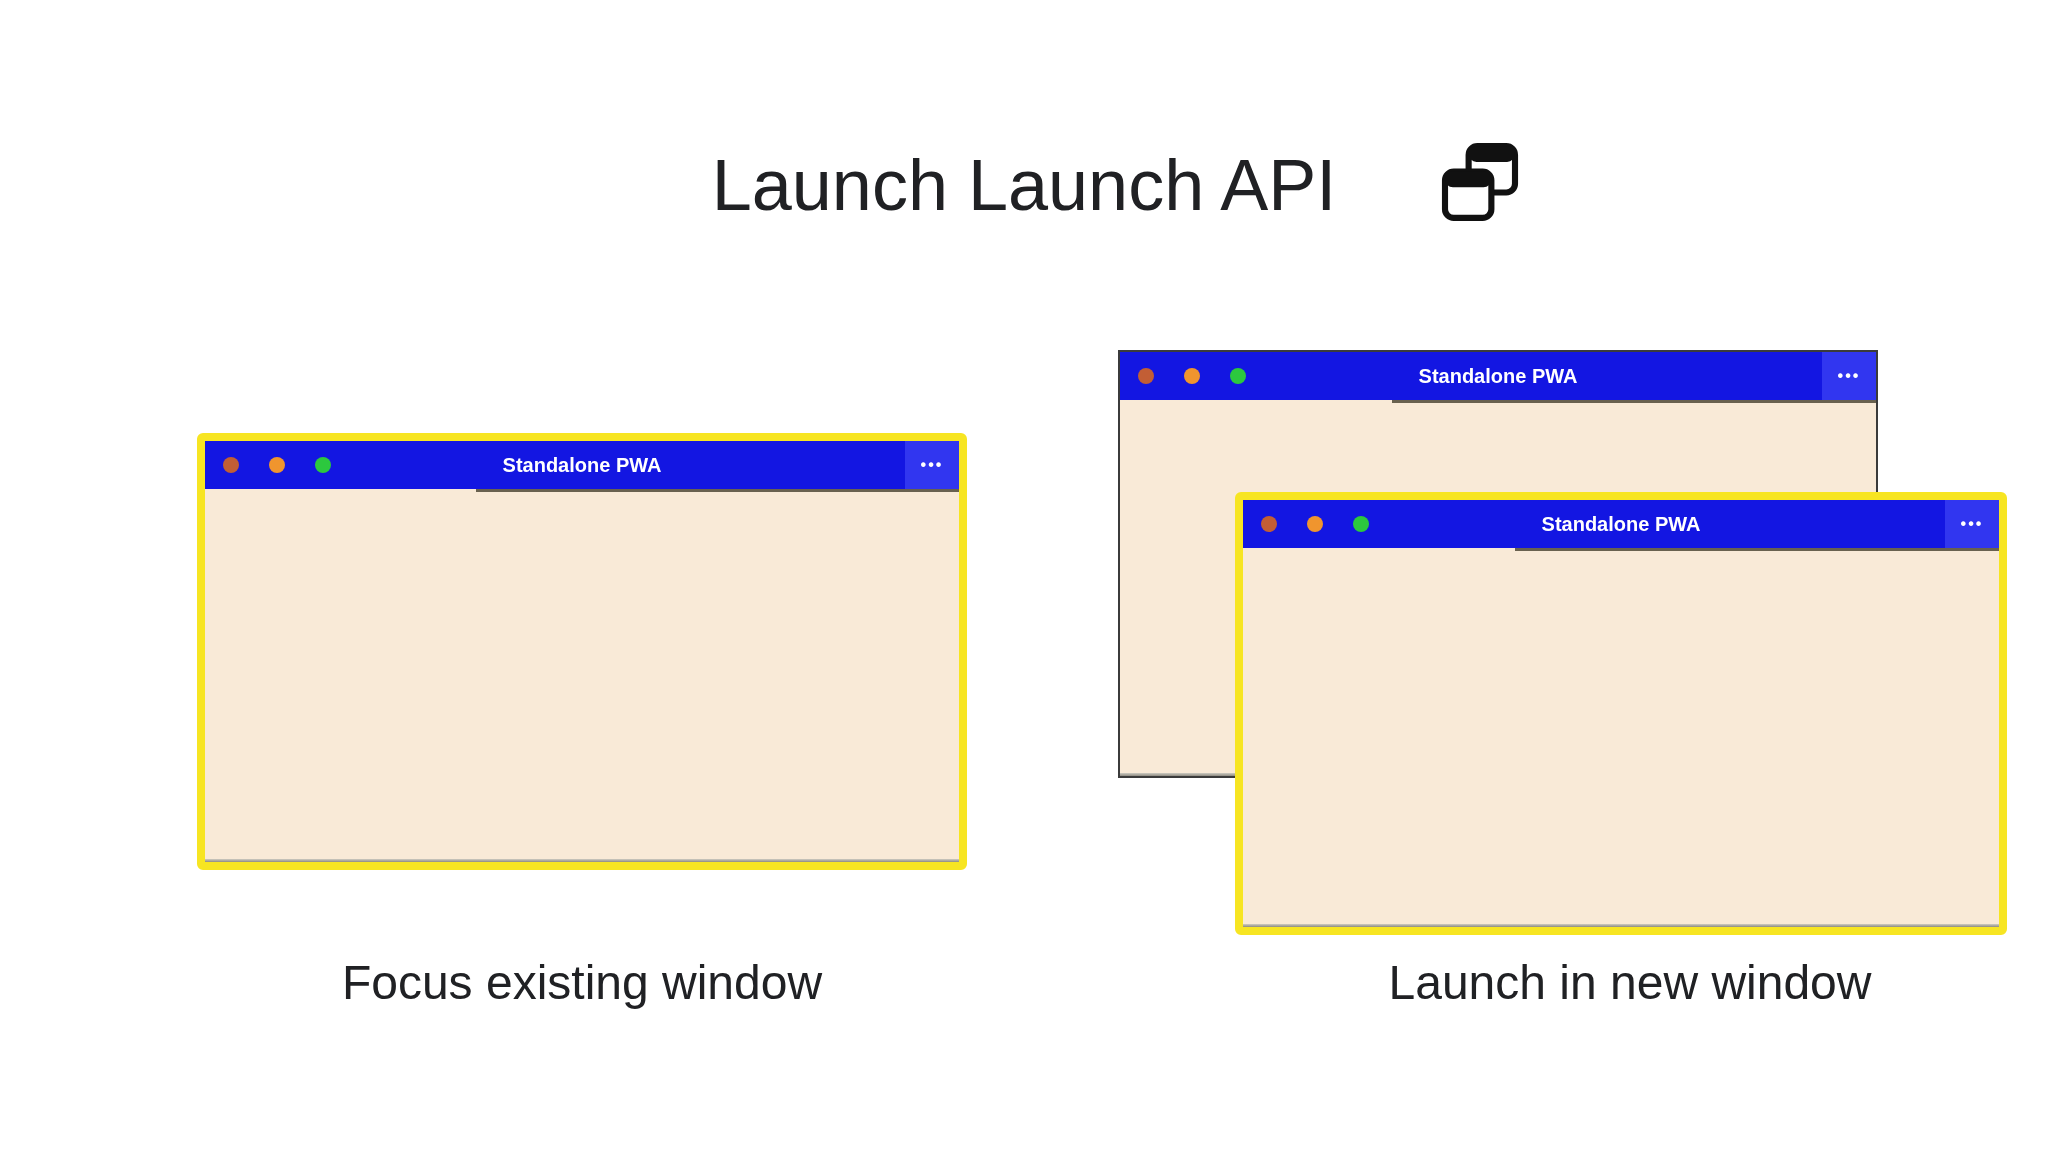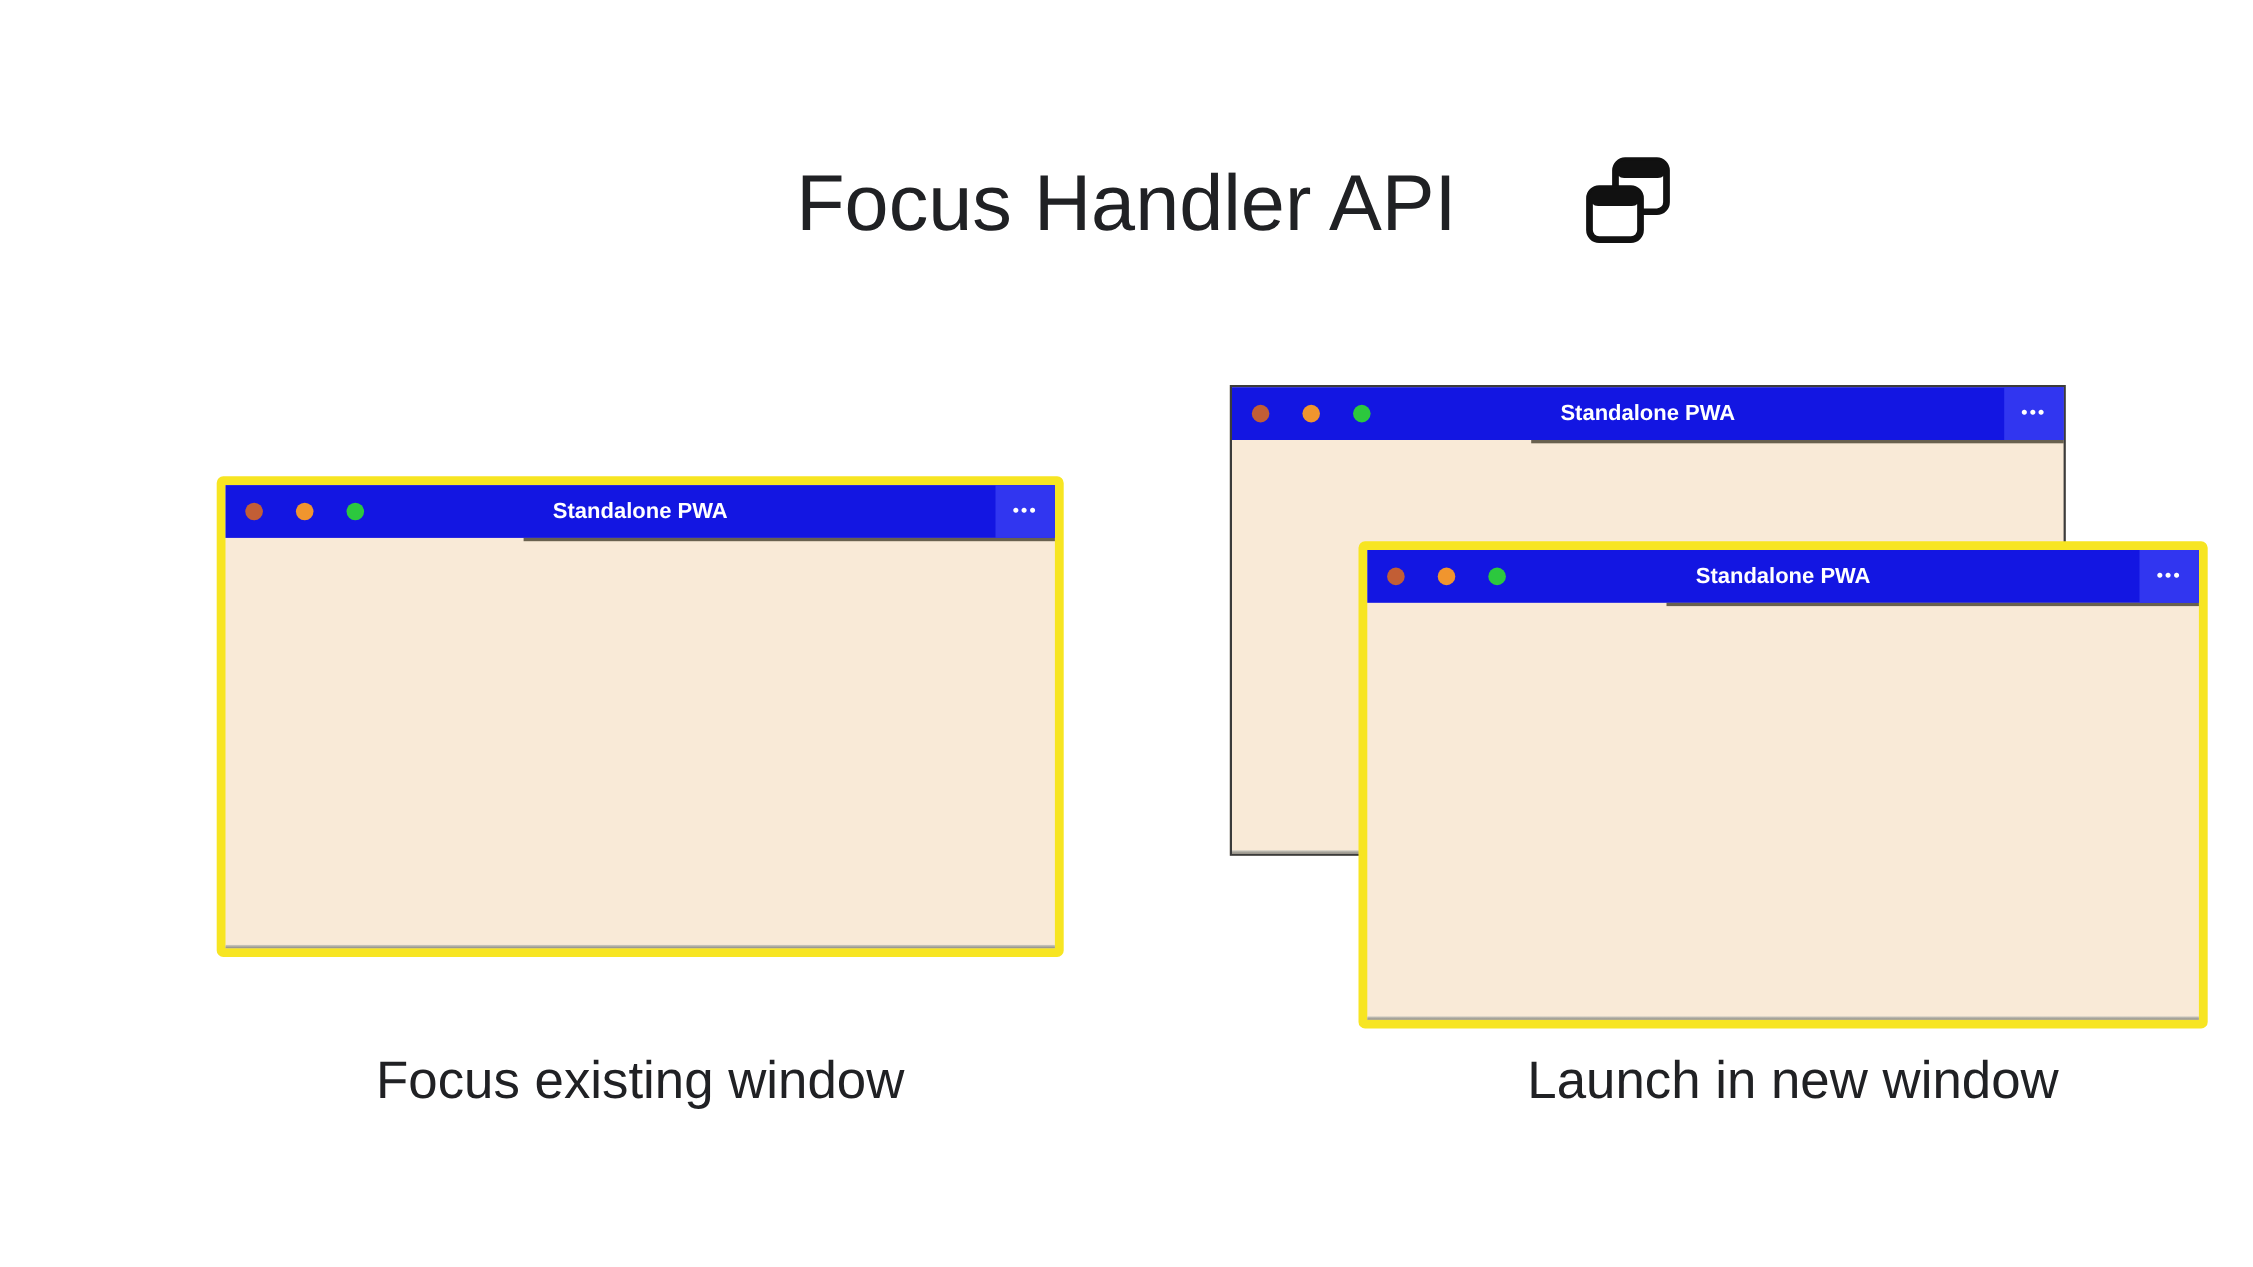--- a/index.html
+++ b/index.html
@@ -82,21 +82,21 @@
   
   #win-focus{left:197px;top:433px;width:770px;height:437px;z-index:2;}
   #win-back{left:1118px;top:350px;width:760px;height:428px;z-index:1;}
   #win-front{left:1235px;top:492px;width:772px;height:443px;z-index:2;}
 </style>
 </head>
 <body>
 
 <div class="canvas">
 
-  <h1 class="page-title">Focus Handler API</h1>
+  <h1 class="page-title">Launch Launch API</h1>
   <span class="title-icon">
     <svg viewBox="0 0 96 96" width="84" height="84" aria-hidden="true">
       <rect x="35" y="7" width="53" height="53" rx="10" fill="#ffffff" stroke="#111111" stroke-width="7"></rect>
       <rect x="35" y="7" width="53" height="18" rx="9" fill="#111111"></rect>
       <rect x="8" y="36" width="53" height="53" rx="10" fill="#ffffff" stroke="#111111" stroke-width="7"></rect>
       <rect x="8" y="36" width="53" height="18" rx="9" fill="#111111"></rect>
     </svg>
   </span>
 
   <div>

